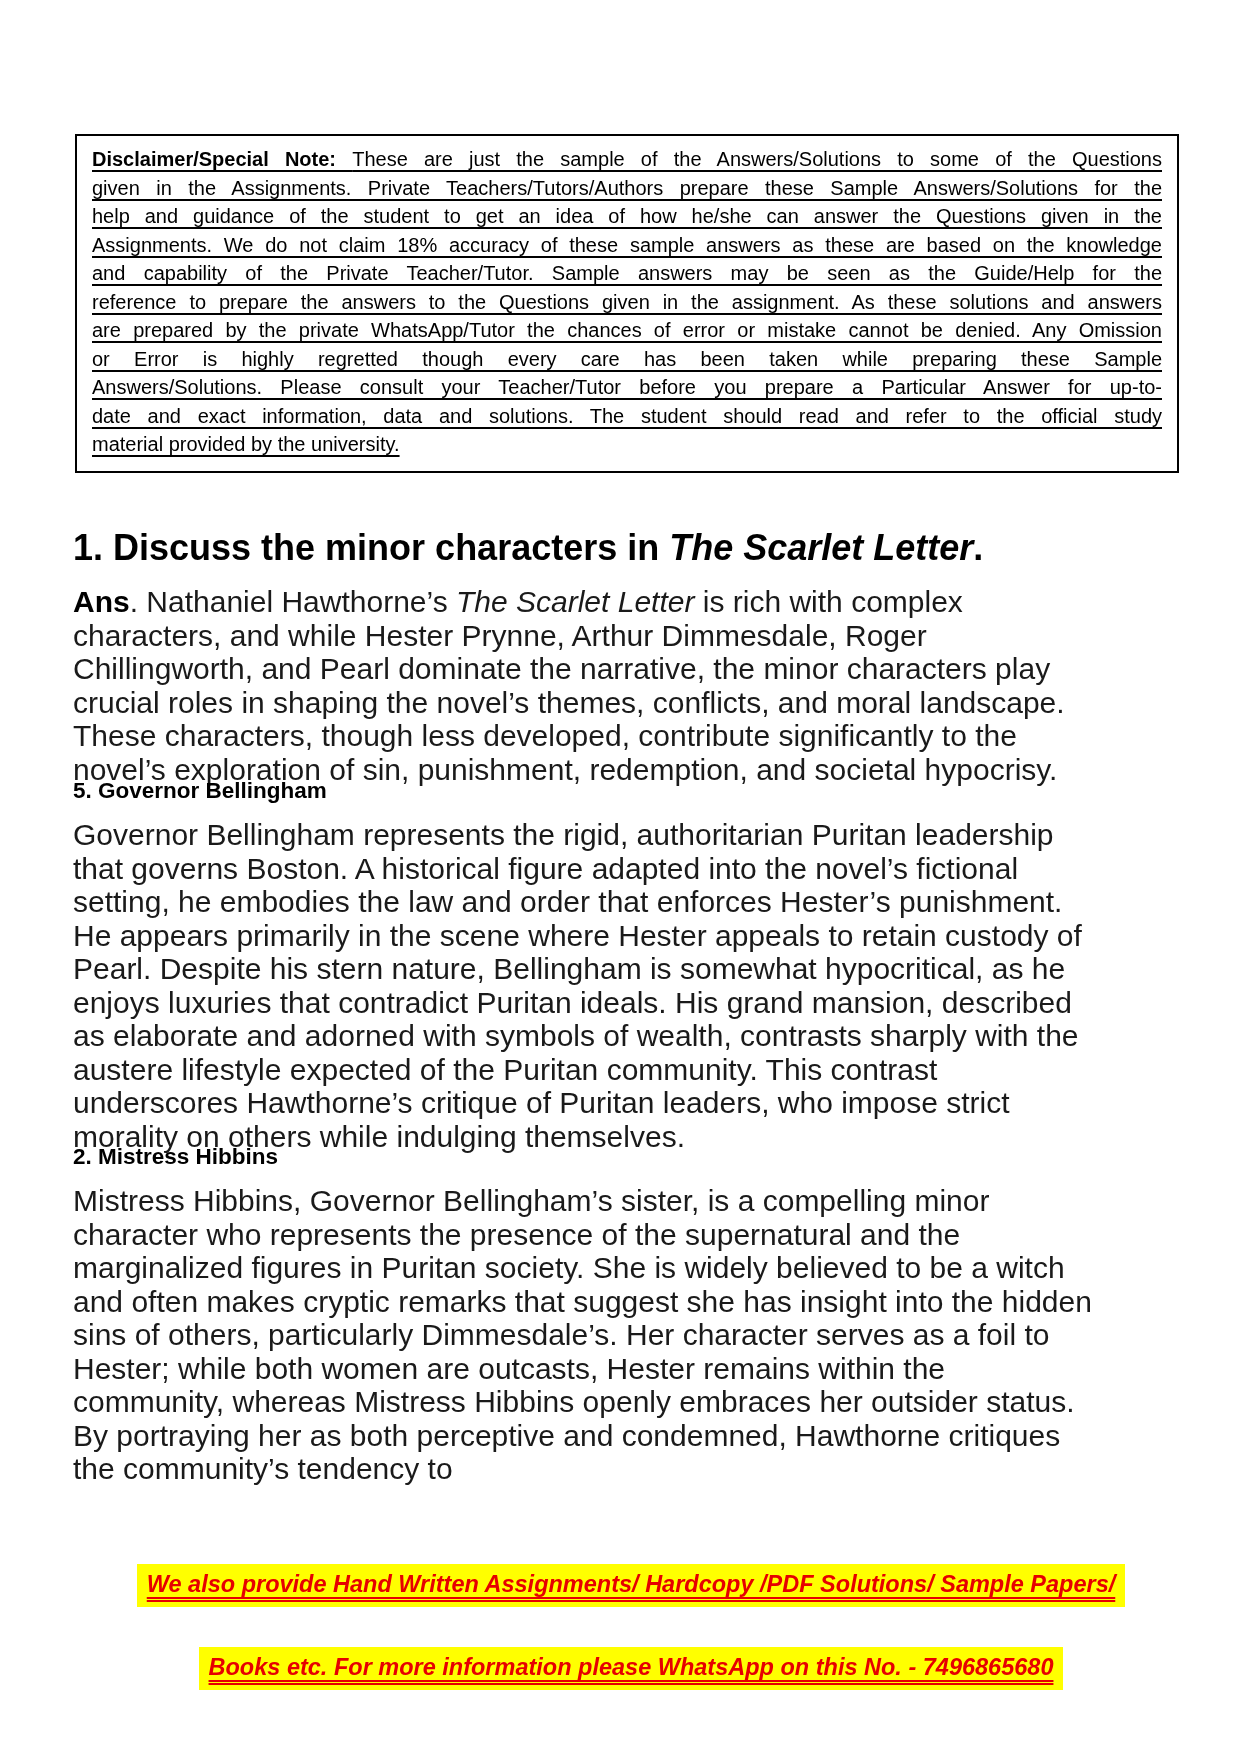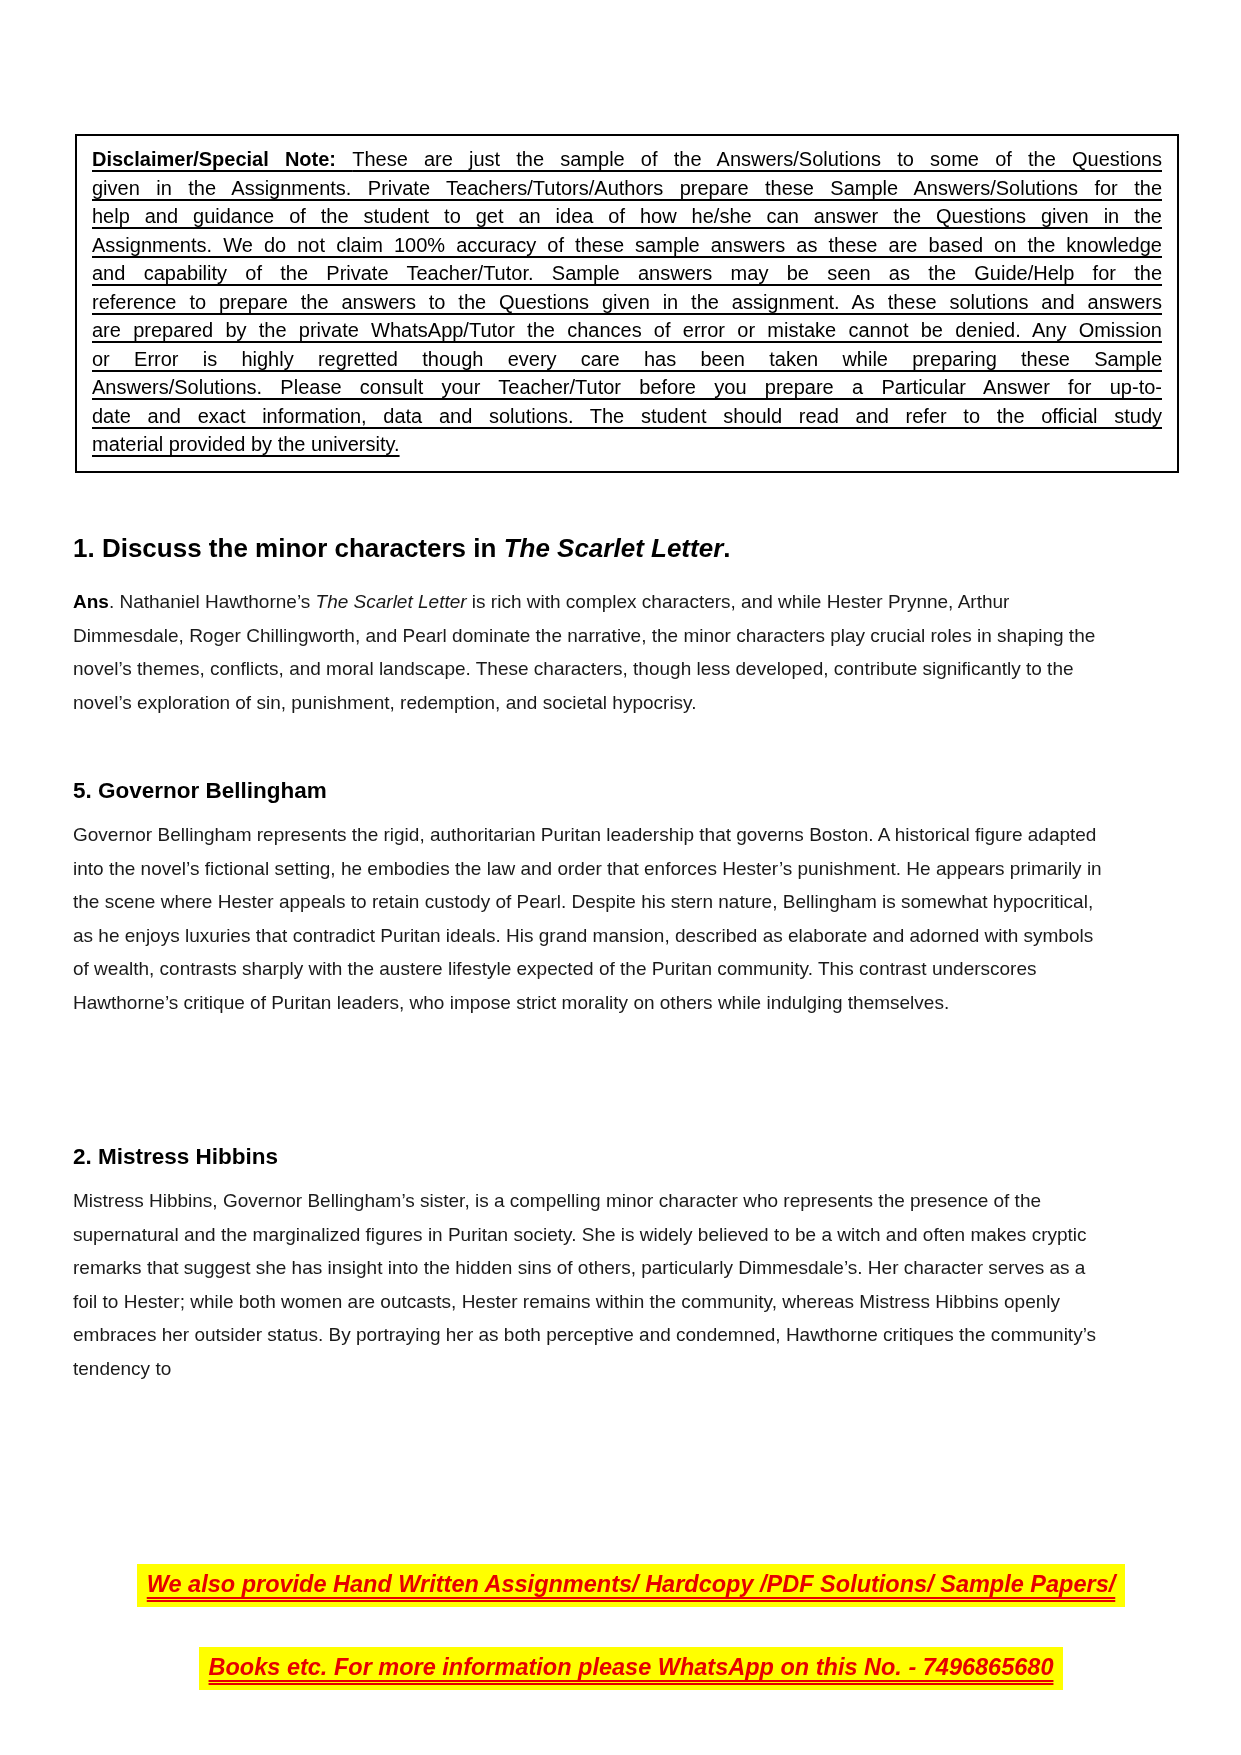--- a/index.html
+++ b/index.html
@@ -37,34 +37,34 @@
   }
   .dline.dlast { text-align-last: left; }
   .dline strong { font-weight: bold; text-decoration: underline; }
 
   
   .question-heading {
     position: absolute;
     left: 73px; top: 531px;
     width: 1060px;
     margin: 0;
-    font-size: 26px;
+    font-size: 36px;
     font-weight: bold;
     color: #000000;
     line-height: 34px;
   }
   .question-heading .booktitle { font-style: italic; font-weight: bold; }
 
   
   .body-para {
     position: absolute;
     left: 73px;
     width: 1030px;
     margin: 0;
-    font-size: 19px;
+    font-size: 30px;
     line-height: 33.5px;
     color: #1a1a1a;
     text-align: left;
   }
   .body-para strong { font-weight: bold; color: #000000; }
   .body-para .booktitle { font-style: italic; }
 
   .answer-para   { top: 585px; }
   .section-head {
     position: absolute;
@@ -103,21 +103,21 @@
 </head>
 <body>
 
 <div class="page">
 
   <div class="disclaimer-box">
     <div id="disclaimer-lines">
         <div class="dline"><strong>Disclaimer/Special Note: </strong>These are just the sample of the Answers/Solutions to some of the Questions</div>
         <div class="dline">given in the Assignments. Private Teachers/Tutors/Authors prepare these Sample Answers/Solutions for the</div>
         <div class="dline">help and guidance of the student to get an idea of how he/she can answer the Questions given in the</div>
-        <div class="dline">Assignments. We do not claim 100% accuracy of these sample answers as these are based on the knowledge</div>
+        <div class="dline">Assignments. We do not claim 18% accuracy of these sample answers as these are based on the knowledge</div>
         <div class="dline">and capability of the Private Teacher/Tutor. Sample answers may be seen as the Guide/Help for the</div>
         <div class="dline">reference to prepare the answers to the Questions given in the assignment. As these solutions and answers</div>
         <div class="dline">are prepared by the private WhatsApp/Tutor the chances of error or mistake cannot be denied. Any Omission</div>
         <div class="dline">or Error is highly regretted though every care has been taken while preparing these Sample</div>
         <div class="dline">Answers/Solutions. Please consult your Teacher/Tutor before you prepare a Particular Answer for up-to-</div>
         <div class="dline">date and exact information, data and solutions. The student should read and refer to the official study</div>
         <div class="dline dlast">material provided by the university.</div>
       </div>
   </div>
 

